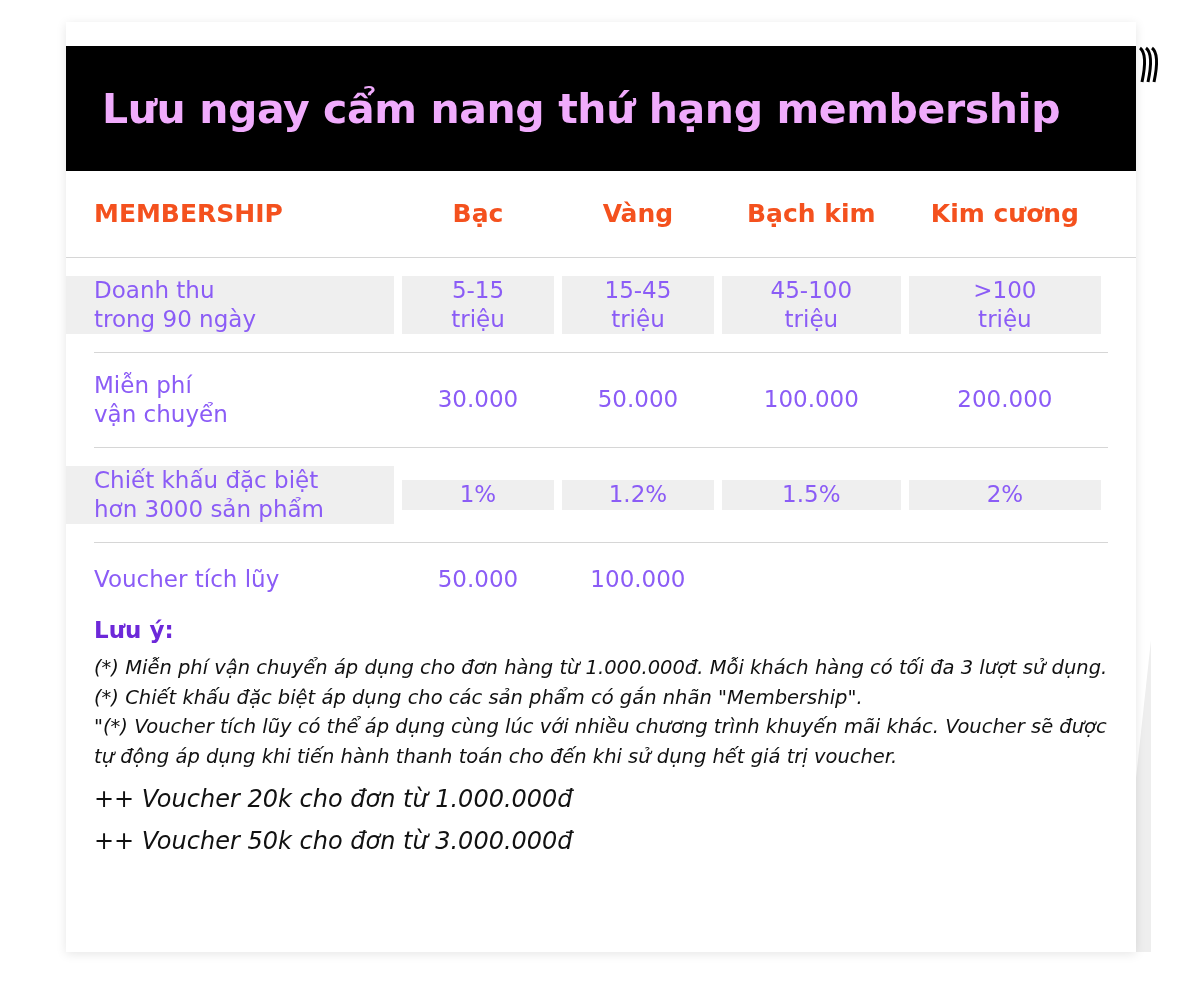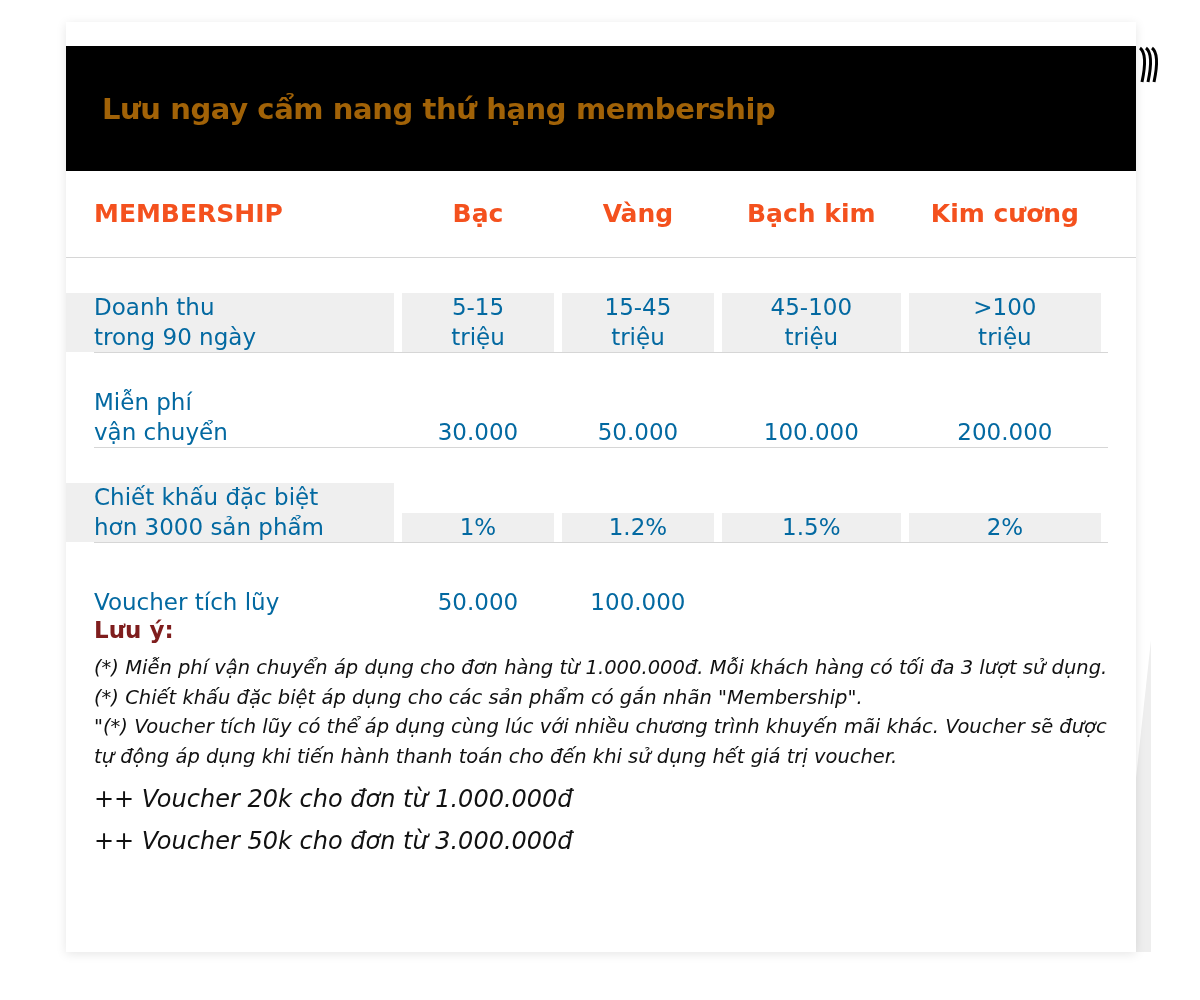--- a/index.html
+++ b/index.html
@@ -60,48 +60,48 @@
     width: 1070px;
     height: 125px;
     background: #000000;
     z-index: 3;
   }
   .header-title {
     position: absolute;
     left: 36px;
     top: 50%;
     transform: translateY(-50%);
-    color: #a16207;
-    font-size: 29px;
+    color: #f0abfc;
+    font-size: 41px;
     font-weight: bold;
     letter-spacing: -0.4px;
     white-space: nowrap;
   }
 
   
   .table {
     position: absolute;
     left: 0;
     top: 149px;
     width: 1070px;
   }
   .row {
     display: flex;
     width: 1070px;
-    align-items: flex-end;
+    align-items: center;
     gap: 8px;
   }
   .cell {
     box-sizing: border-box;
     display: flex;
     align-items: center;
     justify-content: center;
     text-align: center;
     font-size: 23px;
-    color: #0369a1;
+    color: #8b5cf6;
     line-height: 1.28;
   }
   .c-label {
     width: 340px;
     justify-content: flex-start;
     text-align: left;
     padding-left: 28px;
   }
   .c-1 { width: 158px; }
   .c-2 { width: 158px; }
@@ -144,21 +144,21 @@
   
   .notes {
     position: absolute;
     left: 28px;
     top: 595px;
     width: 1030px;
   }
   .notes-title {
     font-size: 23px;
     font-weight: bold;
-    color: #7f1d1d;
+    color: #6d28d9;
     margin-bottom: 10px;
   }
   .note-line {
     font-size: 19.5px;
     font-style: italic;
     color: #111111;
     line-height: 1.52;
   }
   .note-line.bold {
     font-weight: bold;

